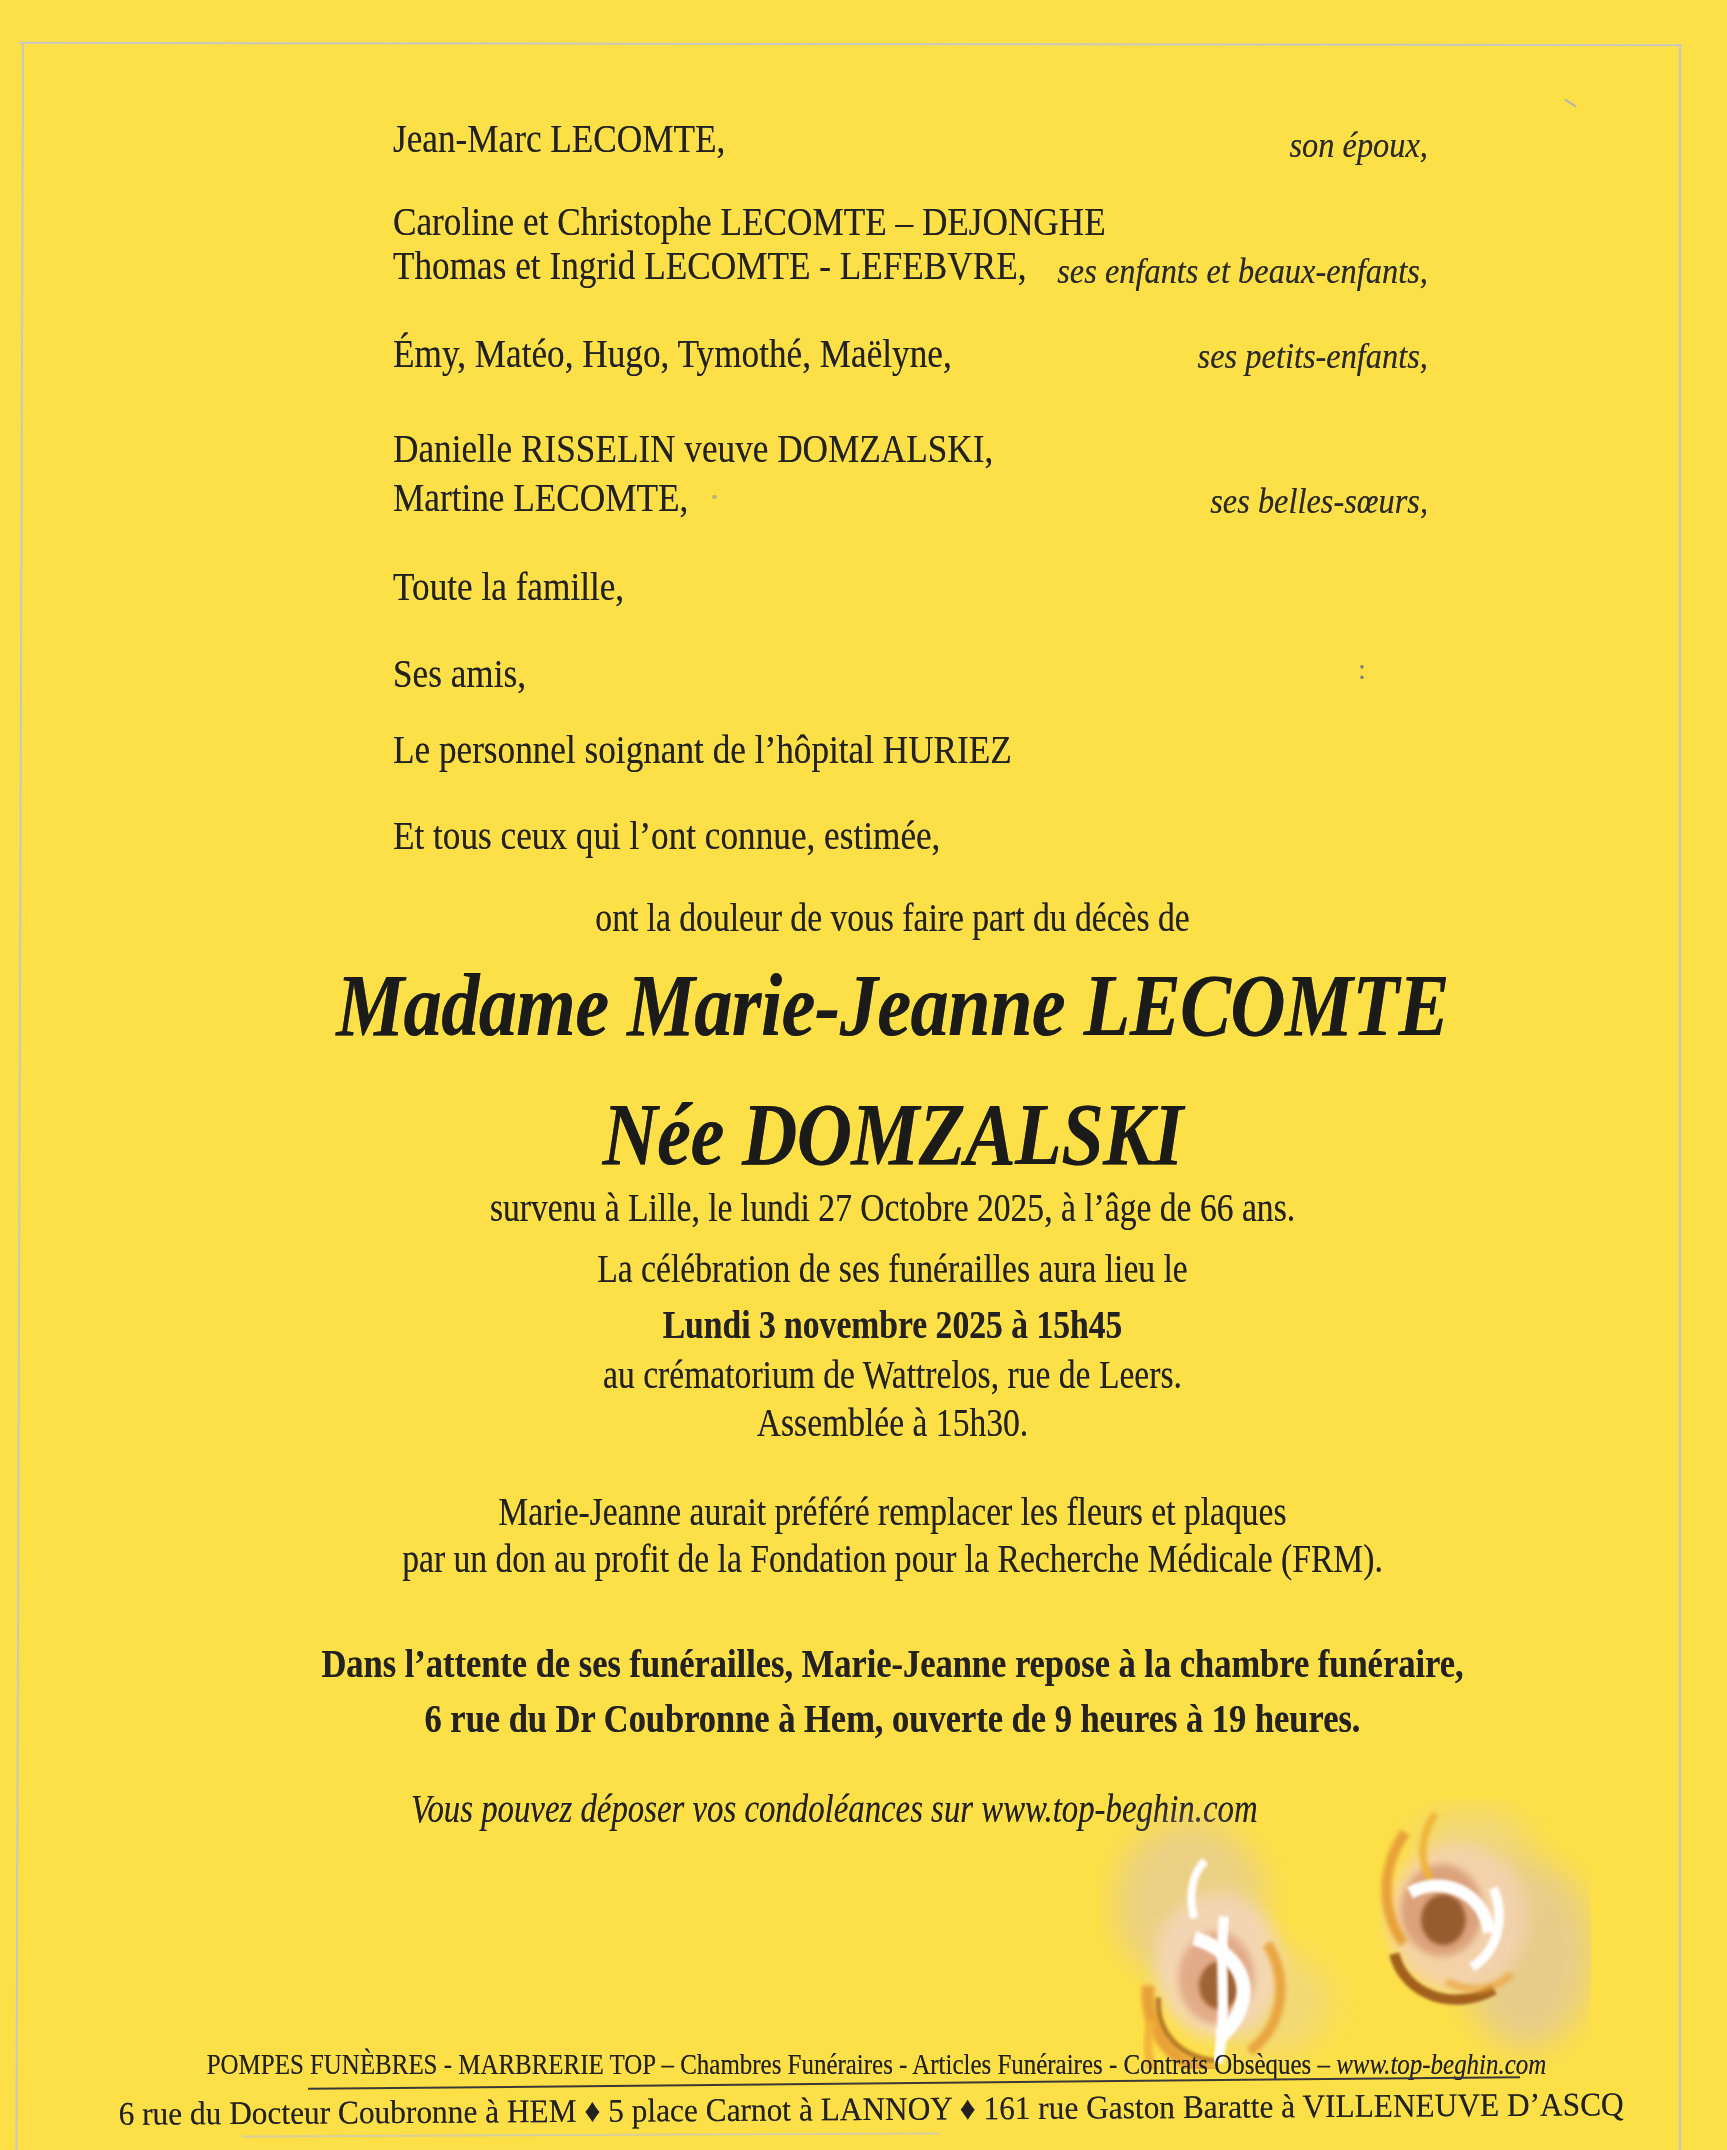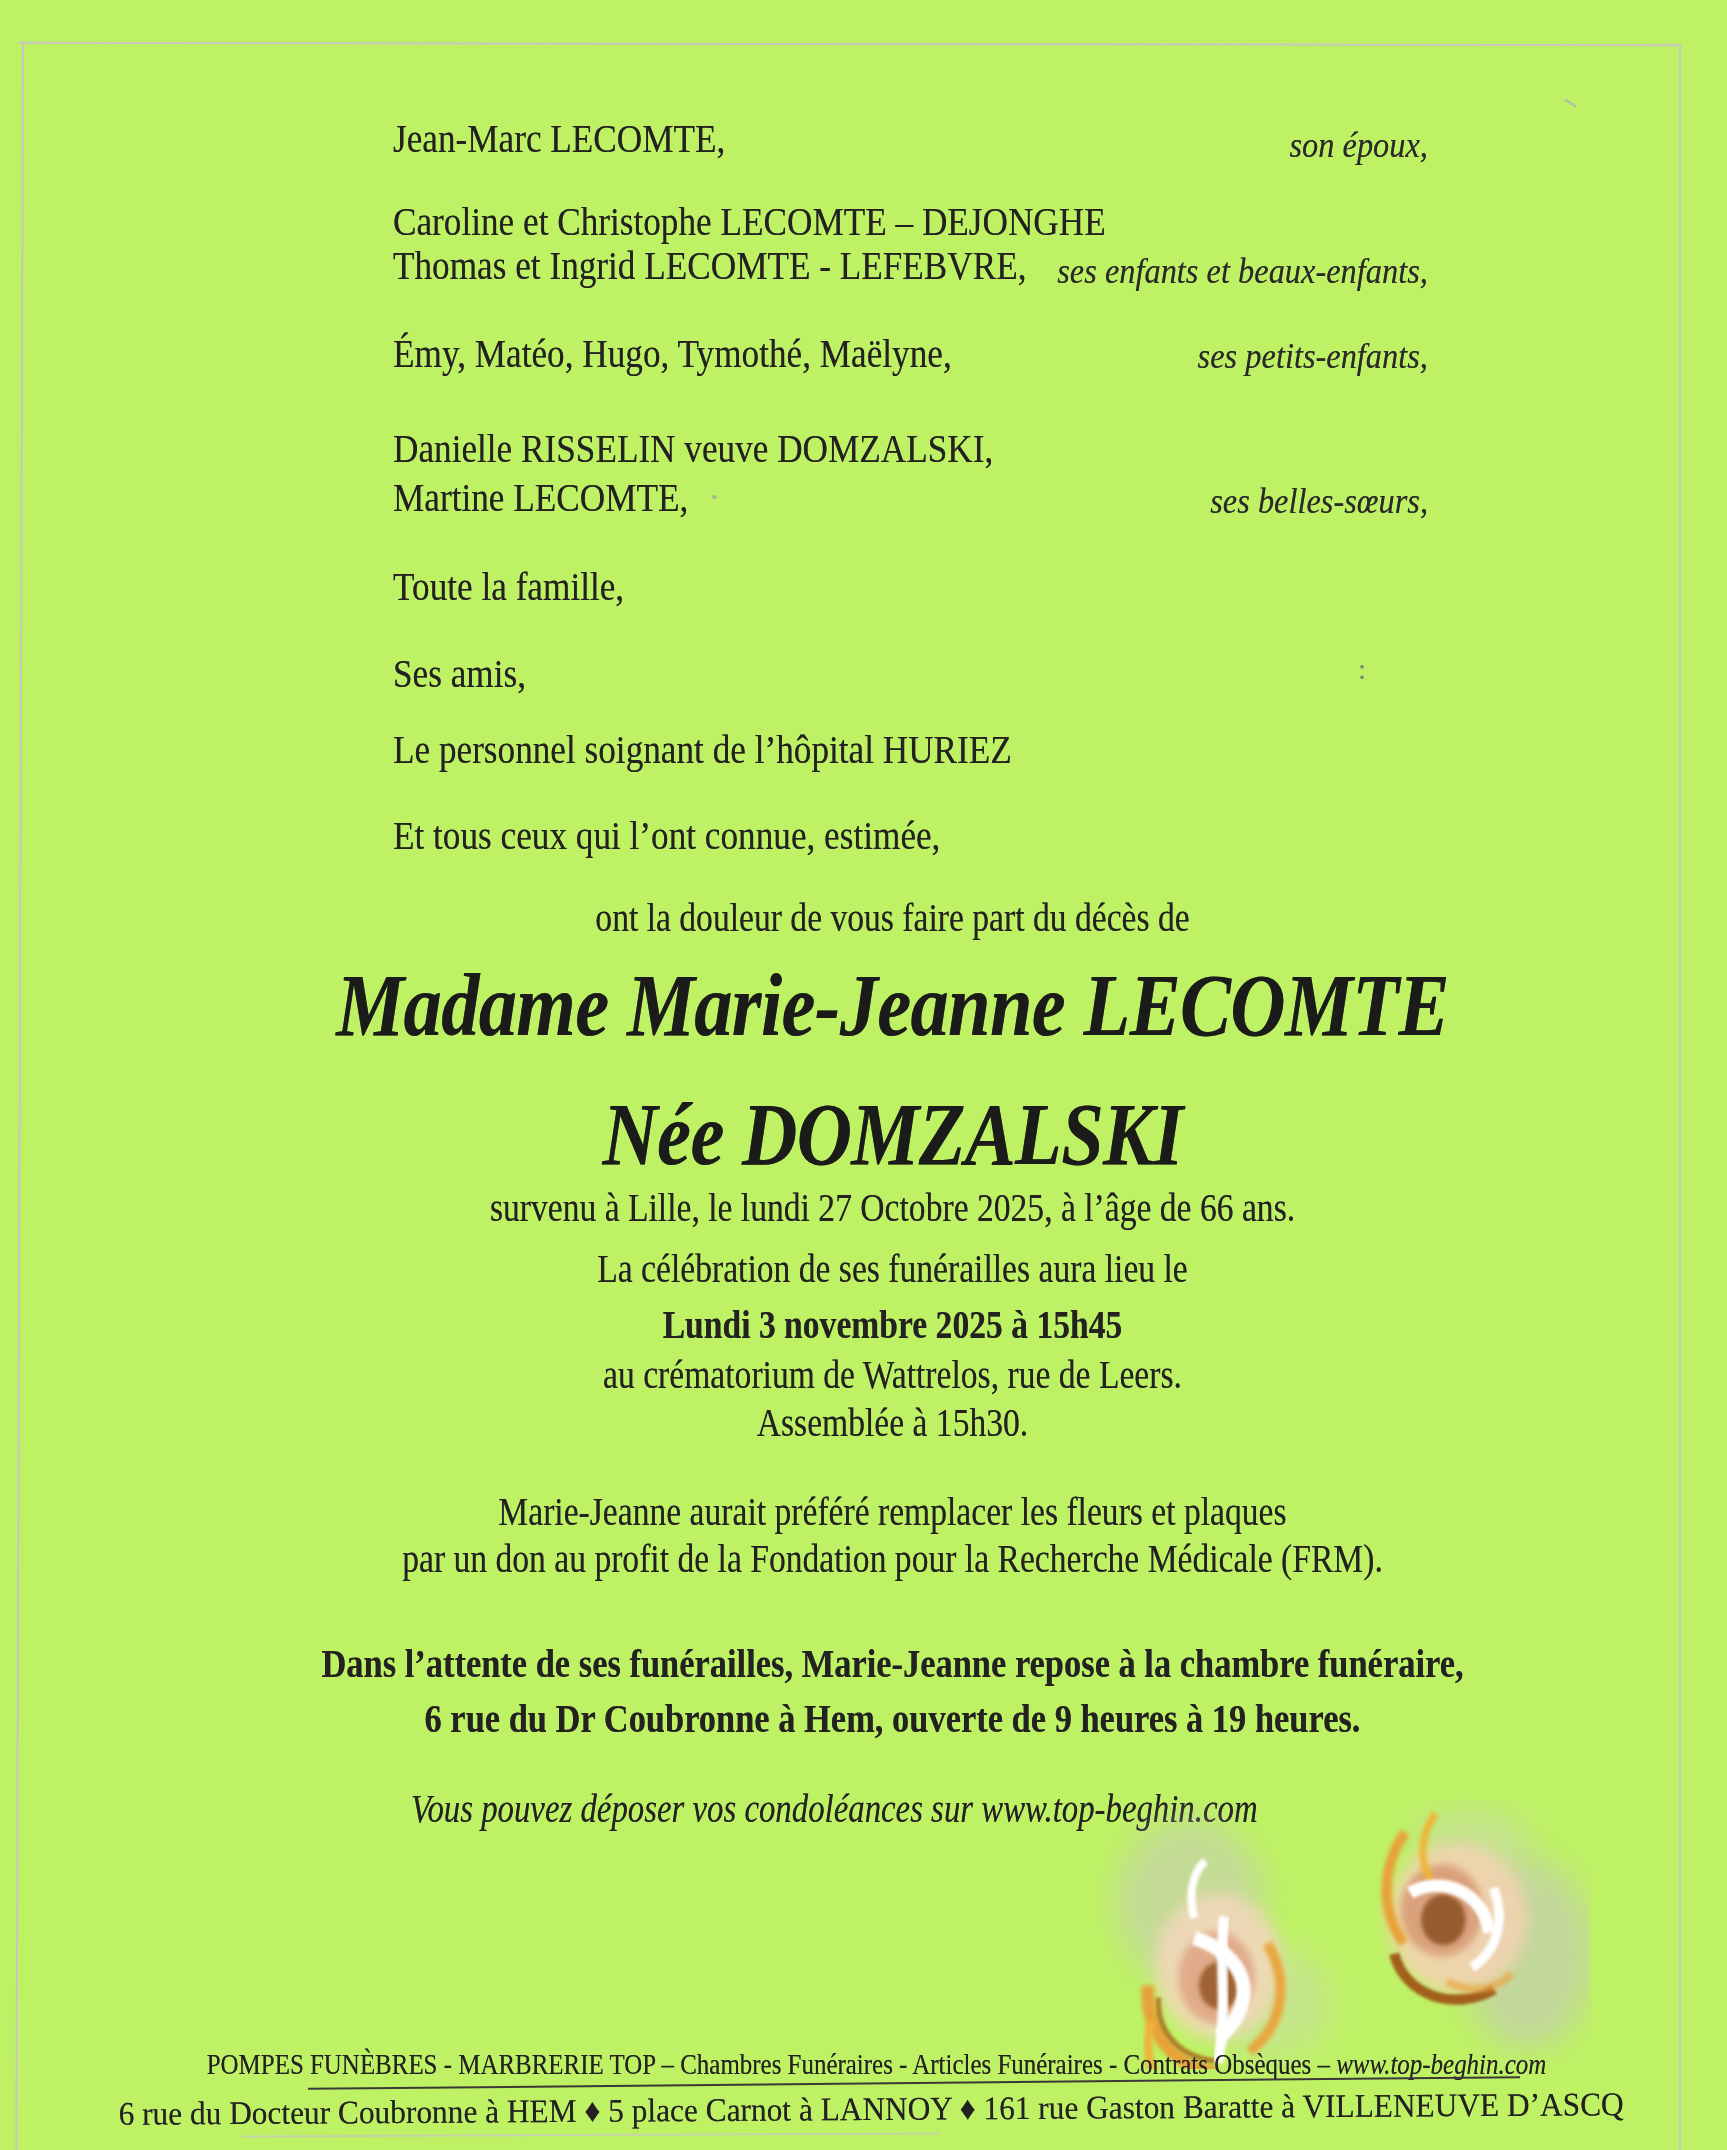--- a/index.html
+++ b/index.html
@@ -1,19 +1,19 @@
 <!DOCTYPE html>
 <html style="font-size:12.7px"><head>
 <meta charset="utf-8">
 <style>
   html,body{margin:0;padding:0;background:#fbfbfa;}
   .canvas{
     position:relative;
     width:1727px;height:2151px;
-    background:#bef264;
+    background:#fde047;
     overflow:hidden;
     font-family:"Liberation Serif","DejaVu Serif",serif;
     color:#232221;
   }
   .page-edge{position:absolute;background:#c7c7c5;}
   .txt{
     position:absolute;
     white-space:nowrap;
     line-height:1.12;
     text-shadow:0 0 0.6px rgba(45,45,45,.65);

